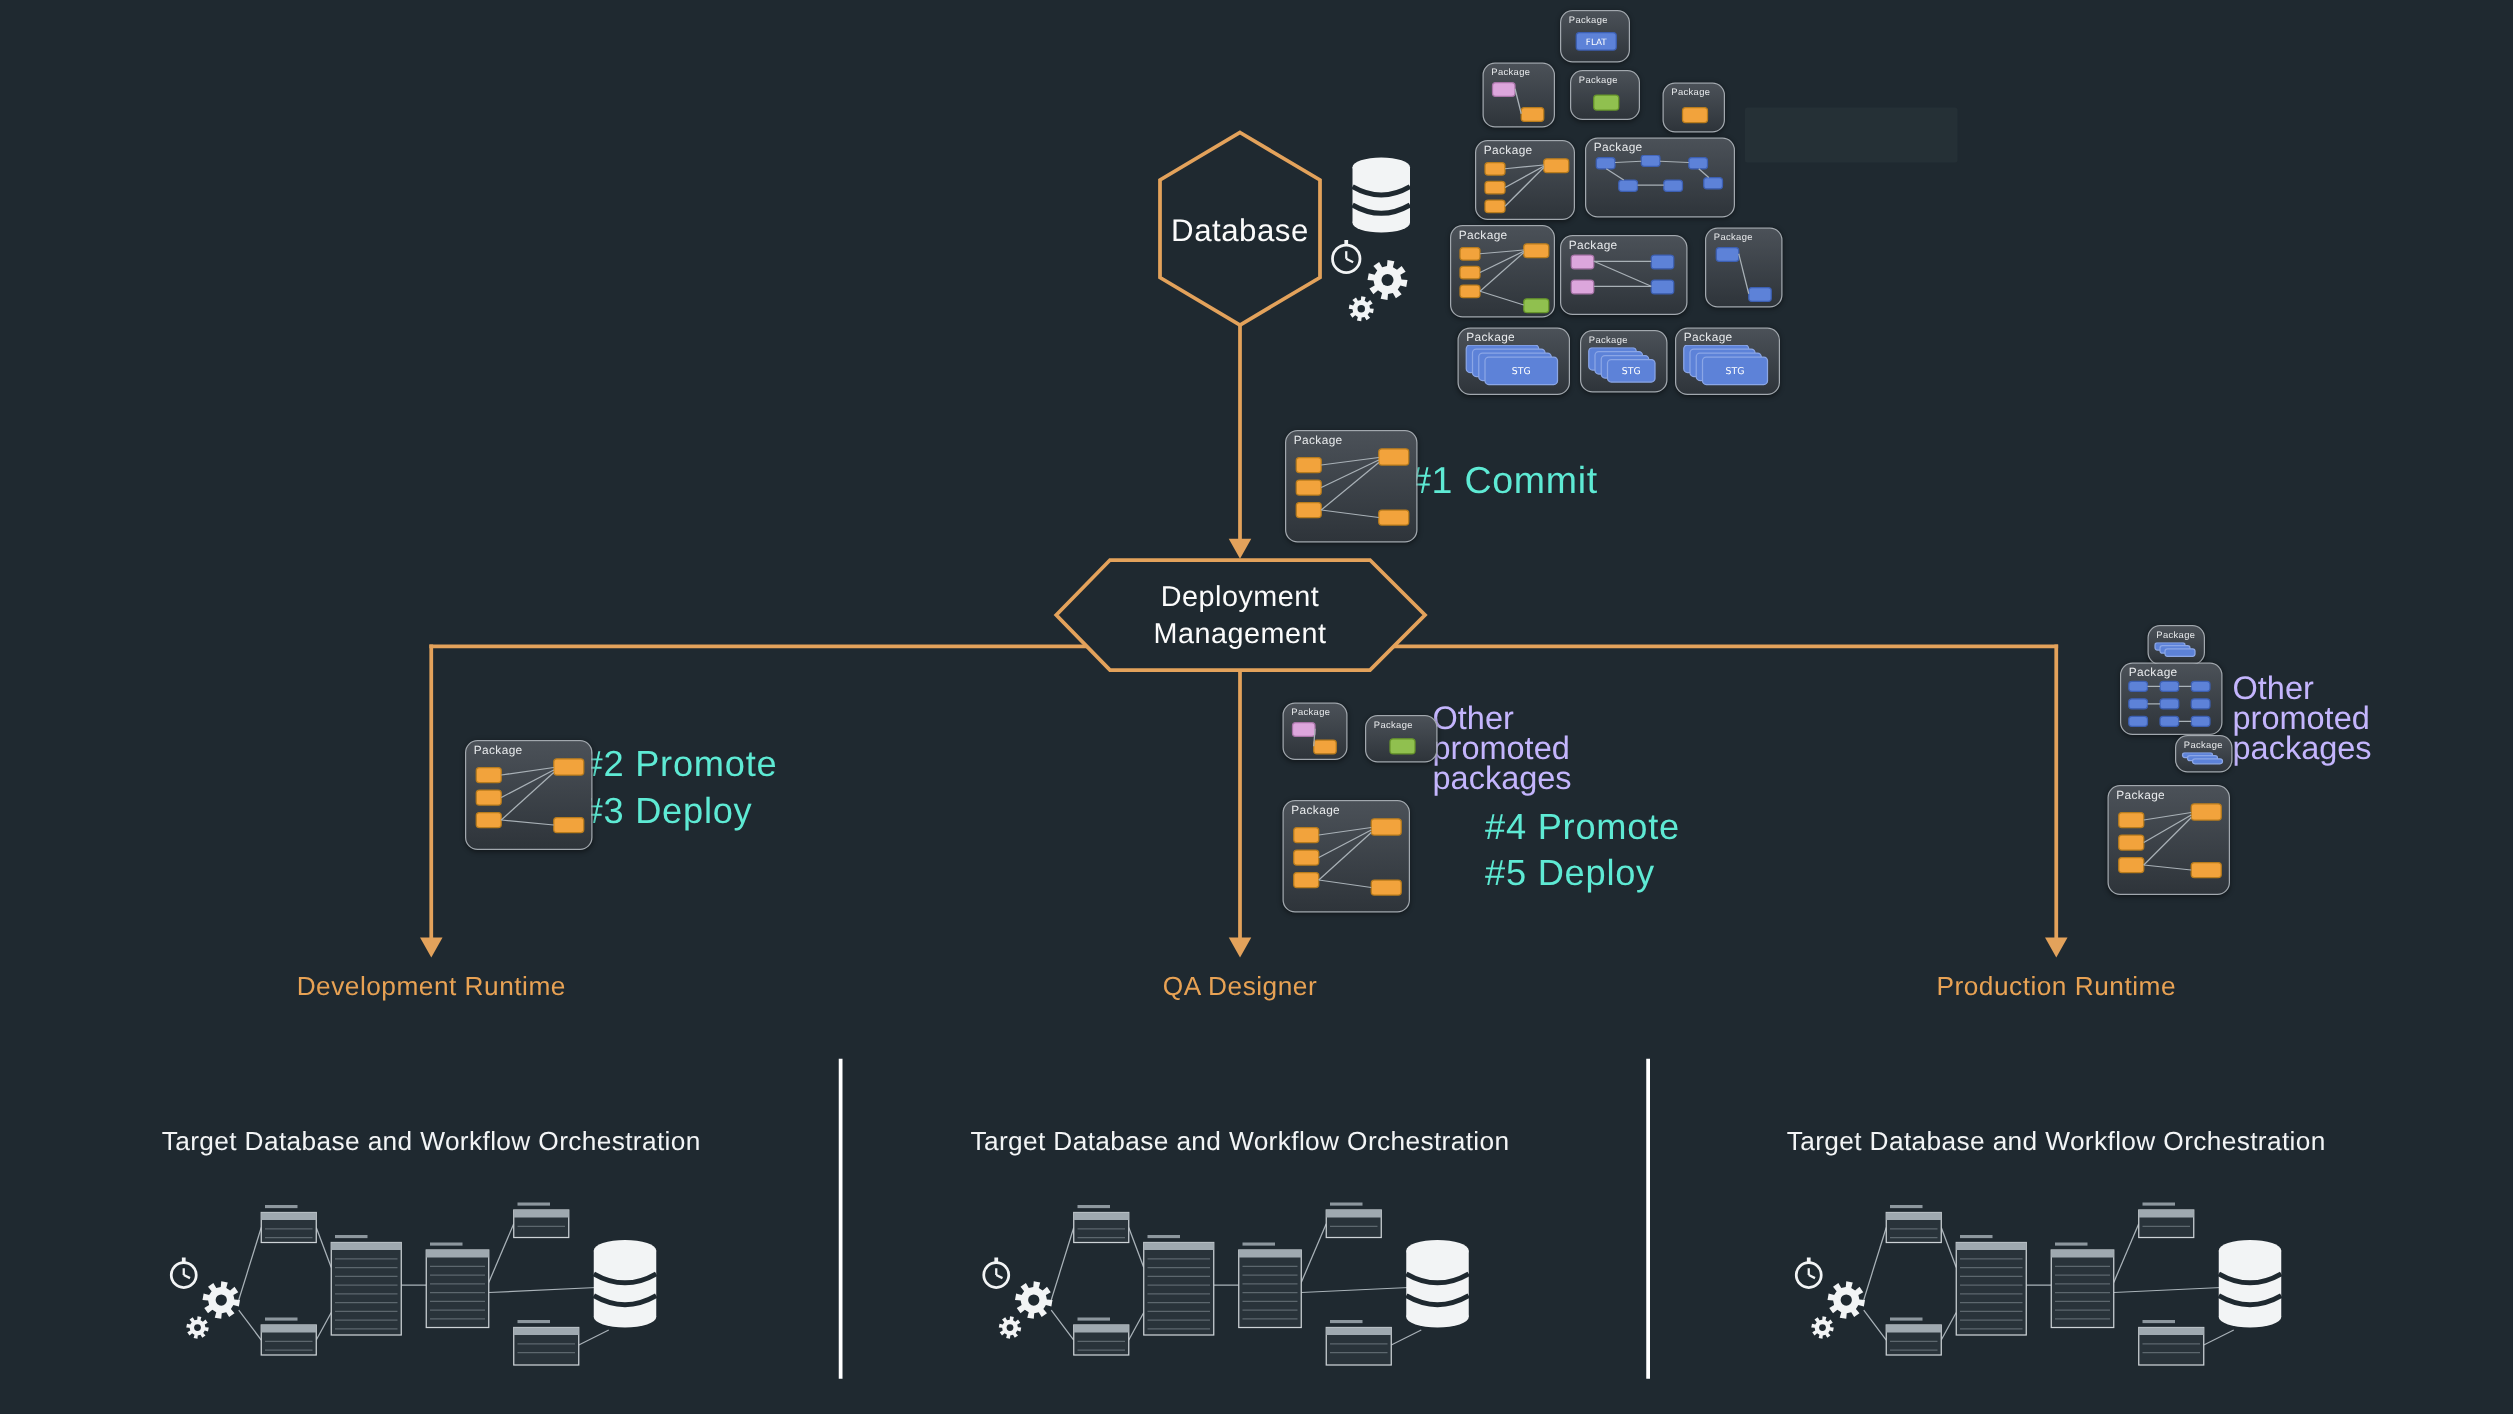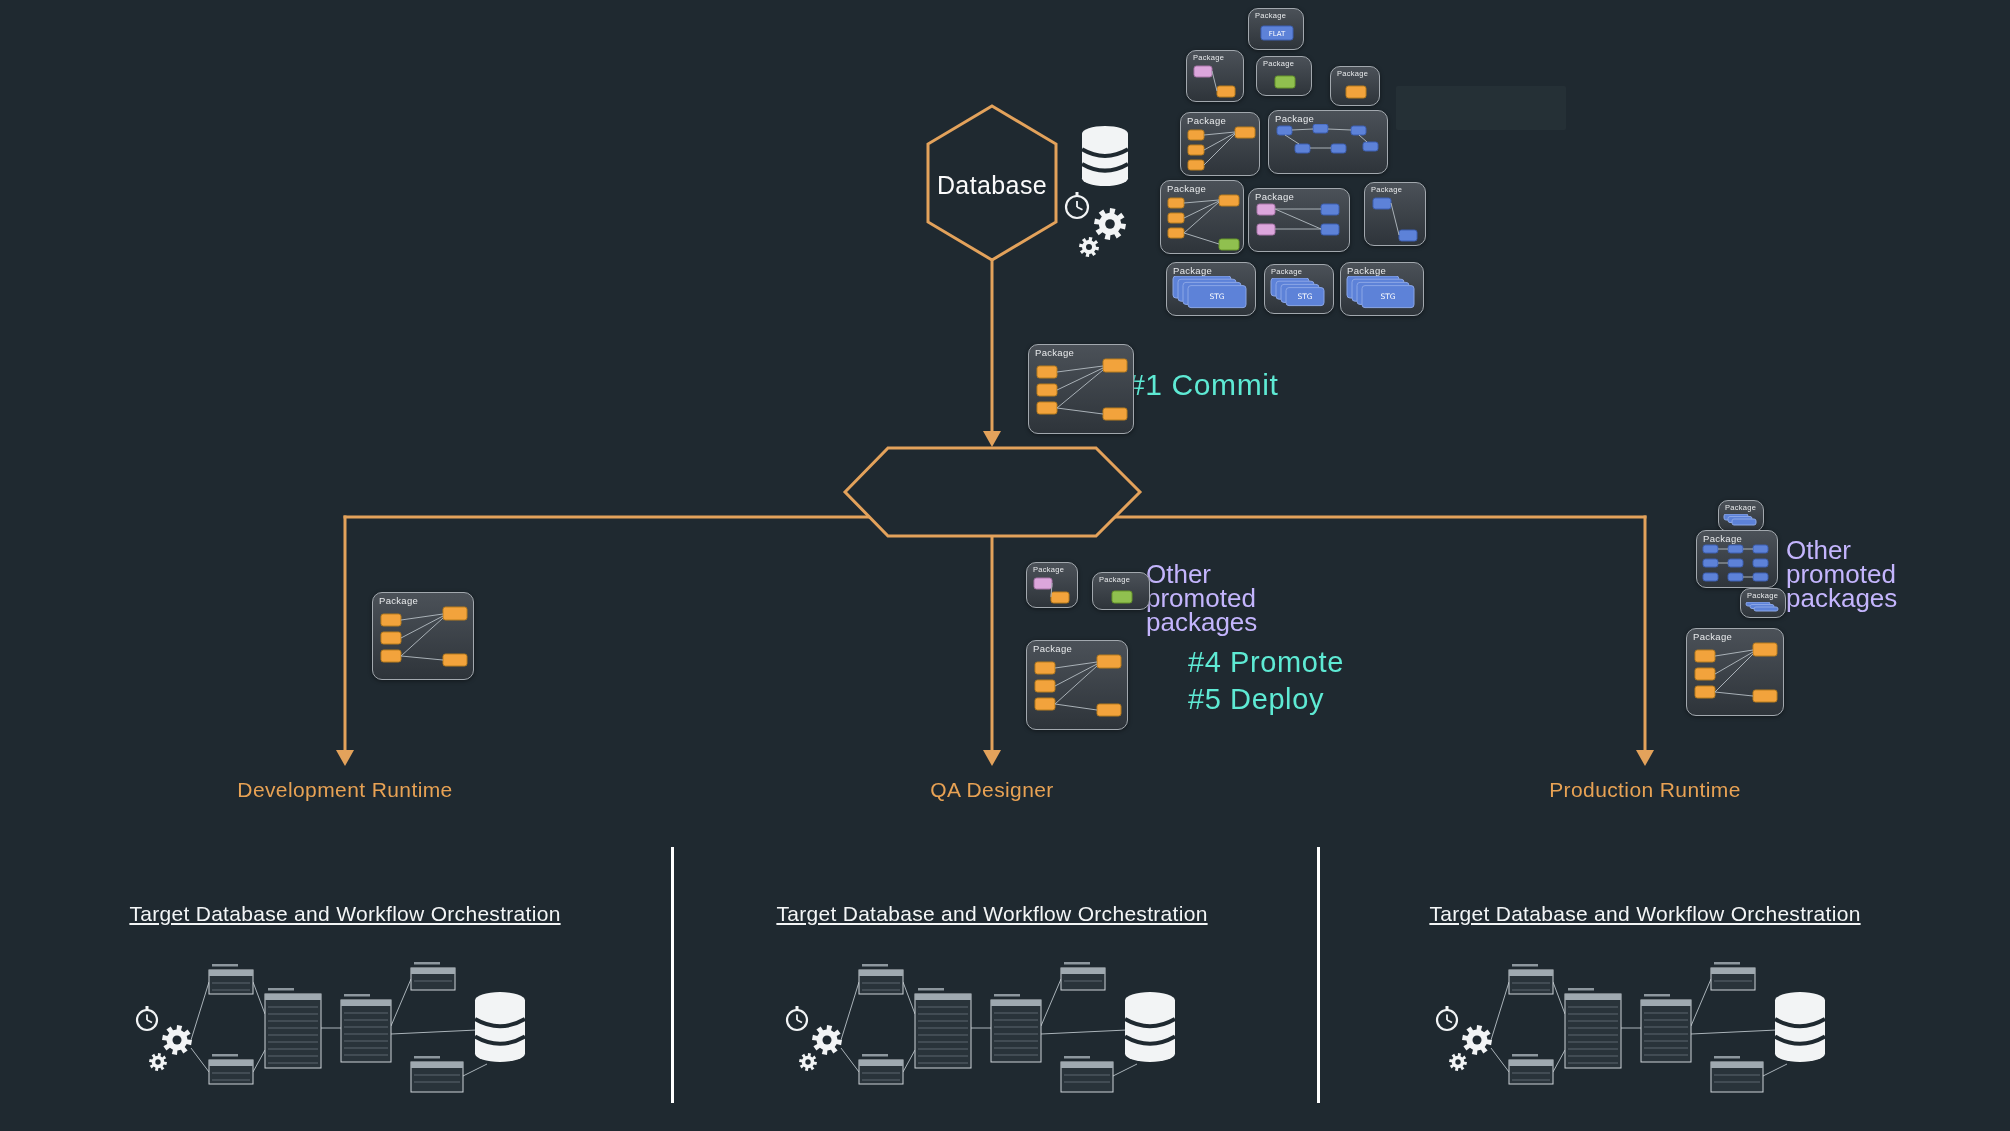--- a/index.html
+++ b/index.html
@@ -3,21 +3,21 @@
 <meta charset="utf-8">
 <style>
   html,body{margin:0;padding:0;background:#1f2930;}
   #stage{position:relative;width:2010px;height:1131px;background:#1f2930;font-family:"Liberation Sans",sans-serif;overflow:hidden;}
   .abs{position:absolute;}
   .hex-text{position:absolute;color:#fbfbfb;text-align:center;letter-spacing:.4px;}
   .step-label{position:absolute;color:#5eead4;font-size:29px;line-height:37px;letter-spacing:.6px;white-space:nowrap;}
   .commit-label{font-size:30px;}
   .note-label{position:absolute;color:#c4b5fd;font-size:26px;line-height:24px;width:168px;}
   .runtime-label{position:absolute;color:#e8a254;font-size:21px;text-align:center;width:300px;letter-spacing:.4px;}
-  .section-title{position:absolute;color:#f3f5f6;font-size:21px;text-align:center;width:620px;letter-spacing:.3px;text-decoration:underline;}
+  .section-title{position:absolute;color:#f3f5f6;font-size:21px;text-align:center;width:620px;letter-spacing:.3px;}
   .separator{position:absolute;width:3px;height:256px;background:#ffffff;}
   .artifact{position:absolute;background:#2a343b;opacity:.65;border-radius:2px;}
   .pkg{position:absolute;background:linear-gradient(180deg,#4b5158,#2e343a);border:1.4px solid #a2a8ae;border-radius:10px;box-sizing:border-box;box-shadow:0 1px 4px rgba(0,0,0,.45);margin-left:20px;}
   .pkg-label{position:absolute;top:2px;left:6px;color:#e9ebed;letter-spacing:.3px;}
 </style>
 </head>
 <body>
 
 <div id="stage">
 
@@ -66,22 +66,30 @@
         <g>
           <path d="M1099.0,247.0L1098.4,250.5L1095.5,249.7L1094.1,251.8L1096.1,254.1L1093.2,256.1L1091.7,253.5L1089.3,254.0L1089.0,257.0L1085.5,256.4L1086.3,253.5L1084.2,252.1L1081.9,254.1L1079.9,251.2L1082.5,249.7L1082.0,247.3L1079.0,247.0L1079.6,243.5L1082.5,244.3L1083.9,242.2L1081.9,239.9L1084.8,237.9L1086.3,240.5L1088.7,240.0L1089.0,237.0L1092.5,237.6L1091.7,240.5L1093.8,241.9L1096.1,239.9L1098.1,242.8L1095.5,244.3L1096.0,246.7Z" fill="#f2f4f5"></path>
           <circle cx="1089" cy="247" r="3" fill="#1f2930"></circle>
         </g>
       </g>
   </svg>
 
   <div class="artifact" style="left:1396px;top:86px;width:170px;height:44px"></div>
 
   <div class="hex-text" style="left:932px;top:171px;width:120px;font-size:25px">Database</div>
+  <div class="hex-text" style="left:880px;top:463px;width:224px;font-size:23px;line-height:29px">
+    <div>Deployment</div>
+    <div>Management</div>
+  </div>
 
   <div class="step-label commit-label" style="left:1128px;top:366px">#1 Commit</div>
+  <div class="step-label" style="left:466px;top:594px">
+    <div>#2 Promote</div>
+    <div>#3 Deploy</div>
+  </div>
   <div class="step-label" style="left:1188px;top:644px">
     <div>#4 Promote</div>
     <div>#5 Deploy</div>
   </div>
 
   <div class="note-label" style="left:1146px;top:562px">Other promoted packages</div>
   <div class="note-label" style="left:1786px;top:538px">Other promoted packages</div>
 
   <div class="runtime-label" style="left:195px;top:778px">Development Runtime</div>
   <div class="runtime-label" style="left:842px;top:778px">QA Designer</div>

